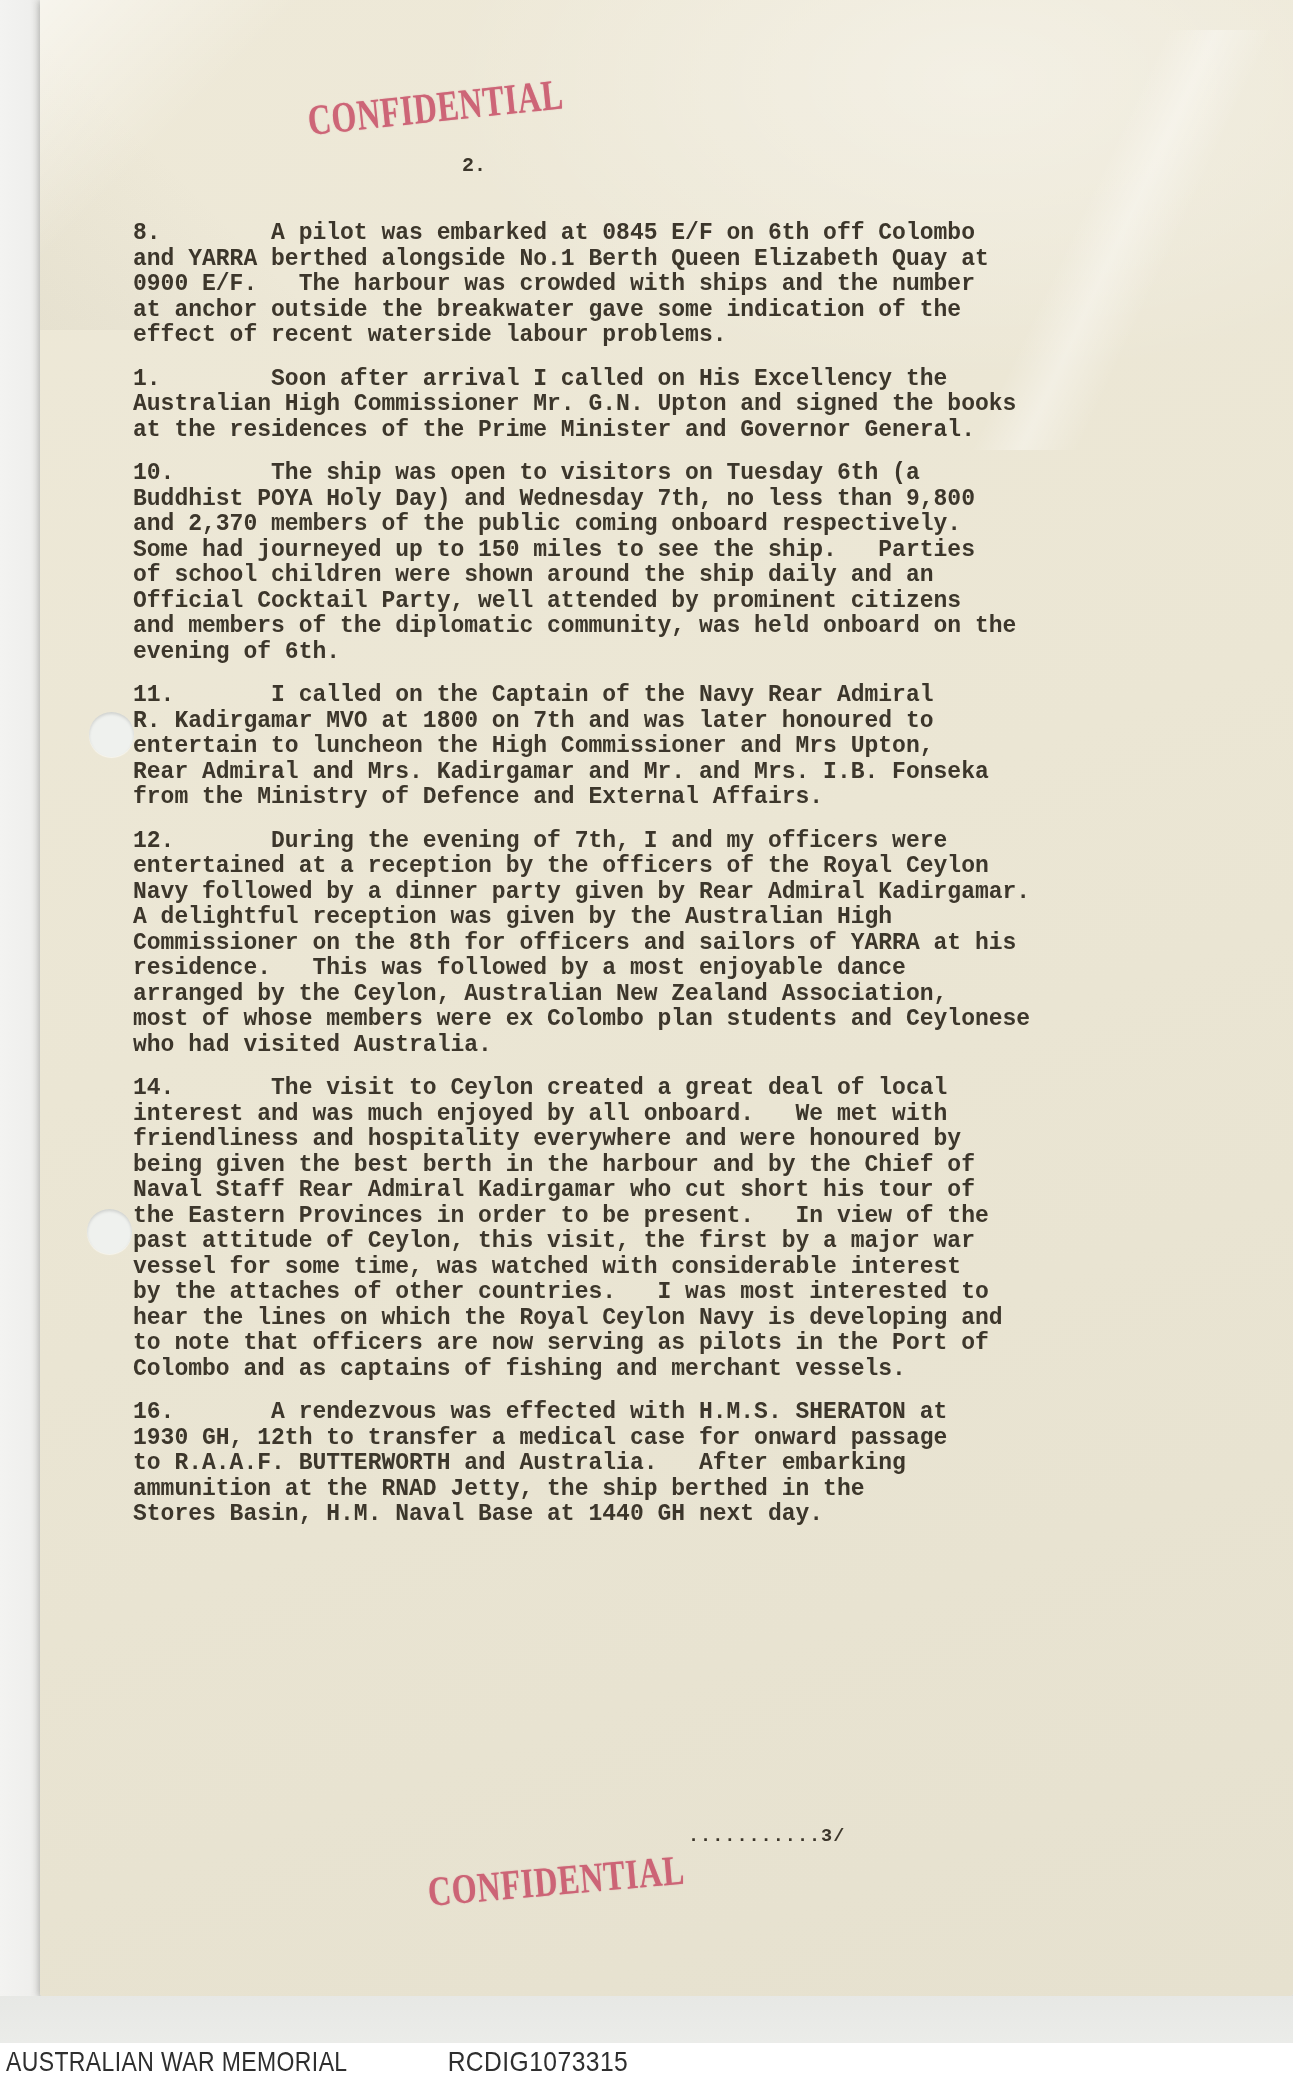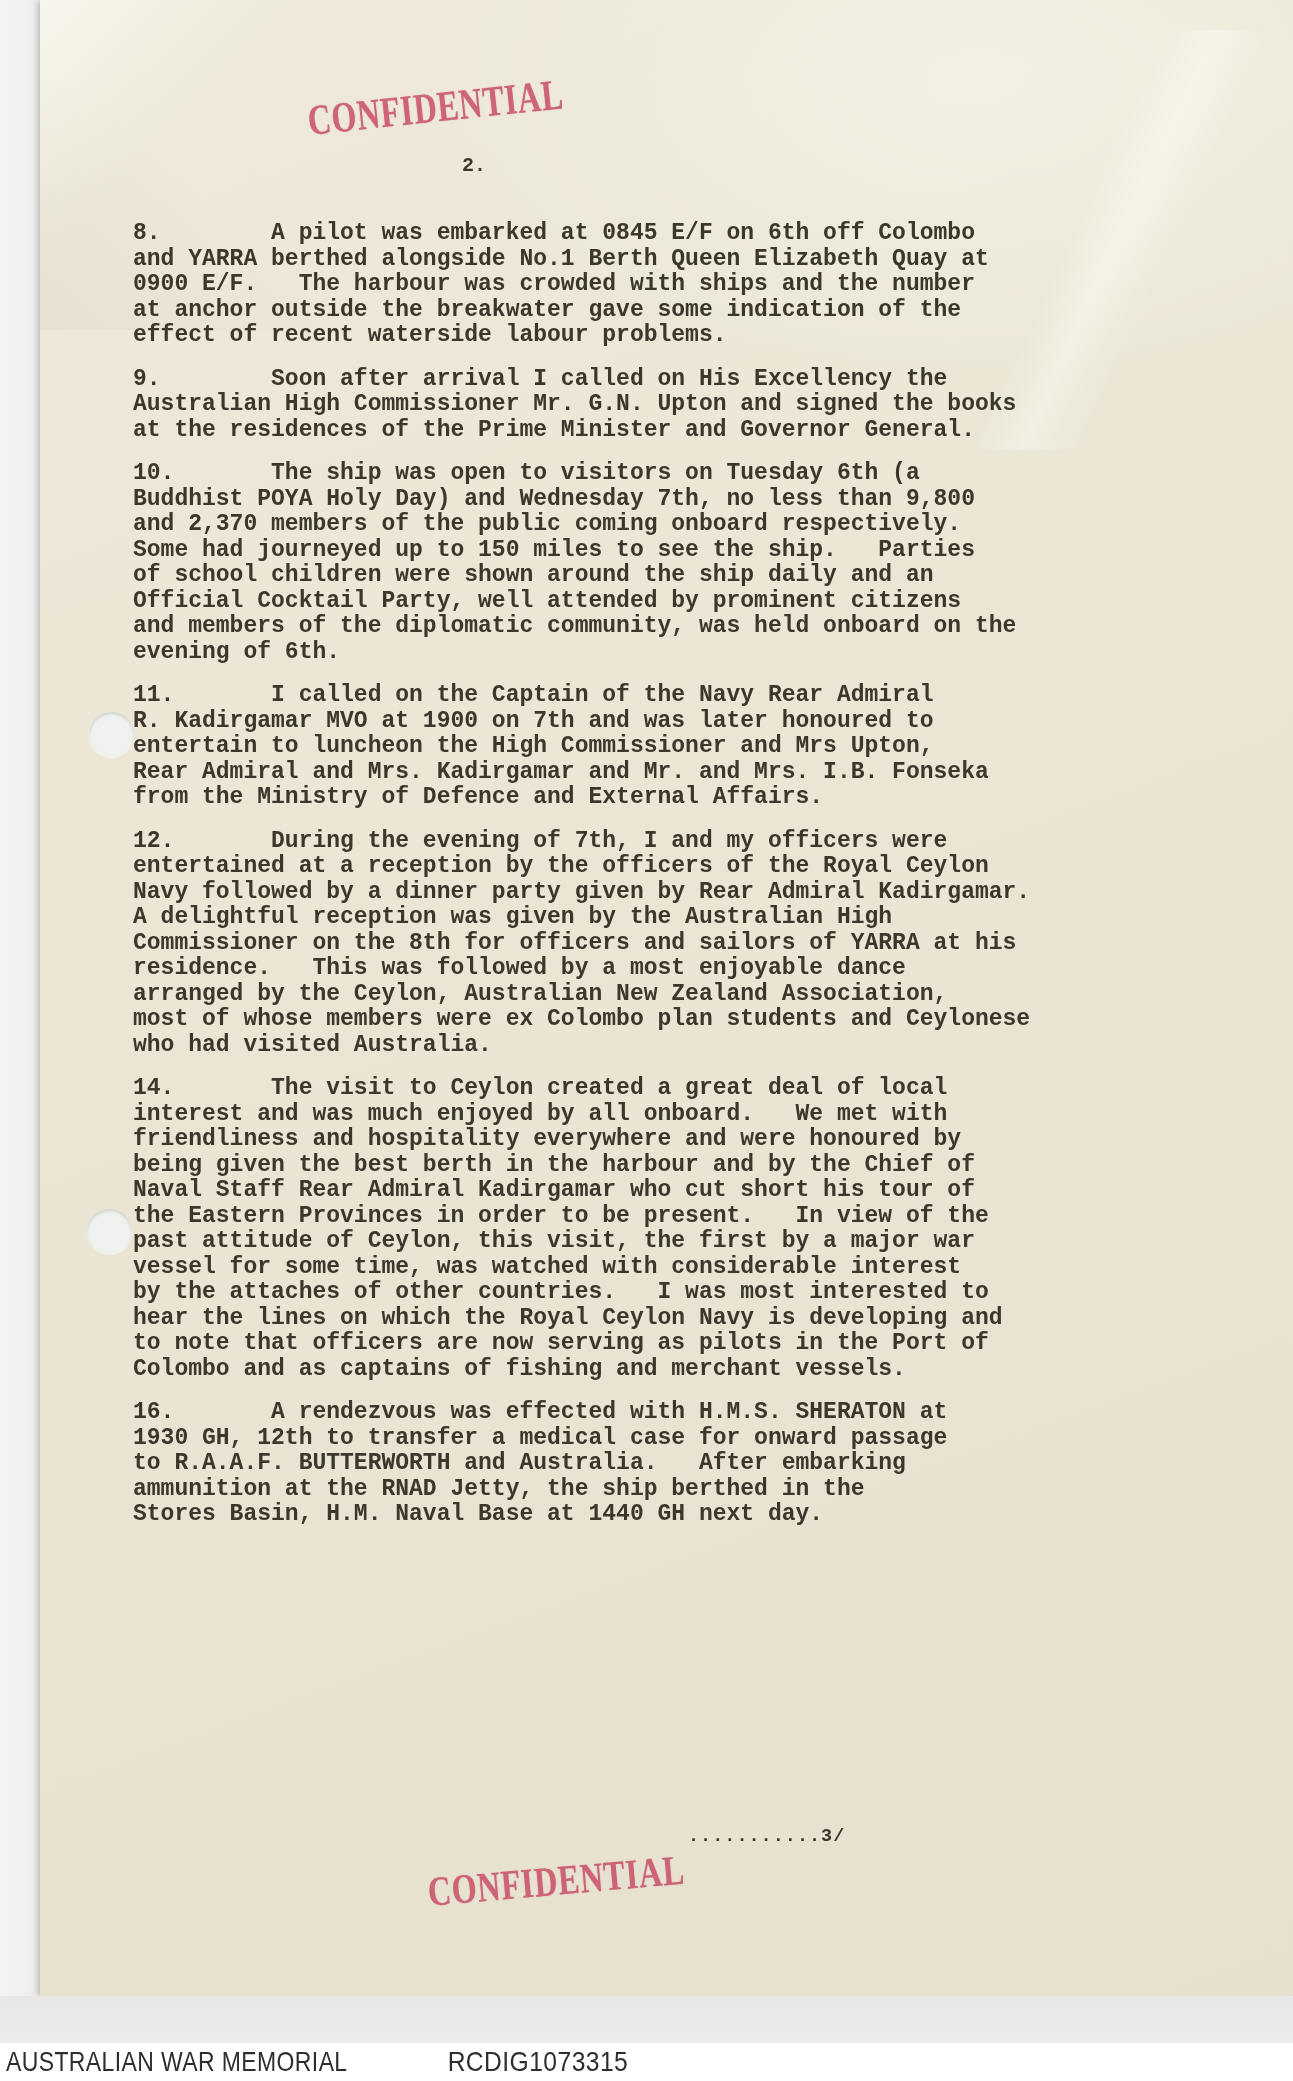--- a/index.html
+++ b/index.html
@@ -110,33 +110,33 @@
   <div class="stamp stamp-top">CONFIDENTIAL</div>
 
   <div class="typewriter page-number">2.</div>
 
   <div class="typewriter doc-text">
     <p class="para">8.        A pilot was embarked at 0845 E/F on 6th off Colombo
 and YARRA berthed alongside No.1 Berth Queen Elizabeth Quay at
 0900 E/F.   The harbour was crowded with ships and the number
 at anchor outside the breakwater gave some indication of the
 effect of recent waterside labour problems.</p>
-    <p class="para">9.        Soon after arrival I called on His Excellency the
+    <p class="para">1.        Soon after arrival I called on His Excellency the
 Australian High Commissioner Mr. G.N. Upton and signed the books
 at the residences of the Prime Minister and Governor General.</p>
     <p class="para">10.       The ship was open to visitors on Tuesday 6th (a
 Buddhist POYA Holy Day) and Wednesday 7th, no less than 9,800
 and 2,370 members of the public coming onboard respectively.
 Some had journeyed up to 150 miles to see the ship.   Parties
 of school children were shown around the ship daily and an
 Official Cocktail Party, well attended by prominent citizens
 and members of the diplomatic community, was held onboard on the
 evening of 6th.</p>
     <p class="para">11.       I called on the Captain of the Navy Rear Admiral
-R. Kadirgamar MVO at 1900 on 7th and was later honoured to
+R. Kadirgamar MVO at 1800 on 7th and was later honoured to
 entertain to luncheon the High Commissioner and Mrs Upton,
 Rear Admiral and Mrs. Kadirgamar and Mr. and Mrs. I.B. Fonseka
 from the Ministry of Defence and External Affairs.</p>
     <p class="para">12.       During the evening of 7th, I and my officers were
 entertained at a reception by the officers of the Royal Ceylon
 Navy followed by a dinner party given by Rear Admiral Kadirgamar.
 A delightful reception was given by the Australian High
 Commissioner on the 8th for officers and sailors of YARRA at his
 residence.   This was followed by a most enjoyable dance
 arranged by the Ceylon, Australian New Zealand Association,

